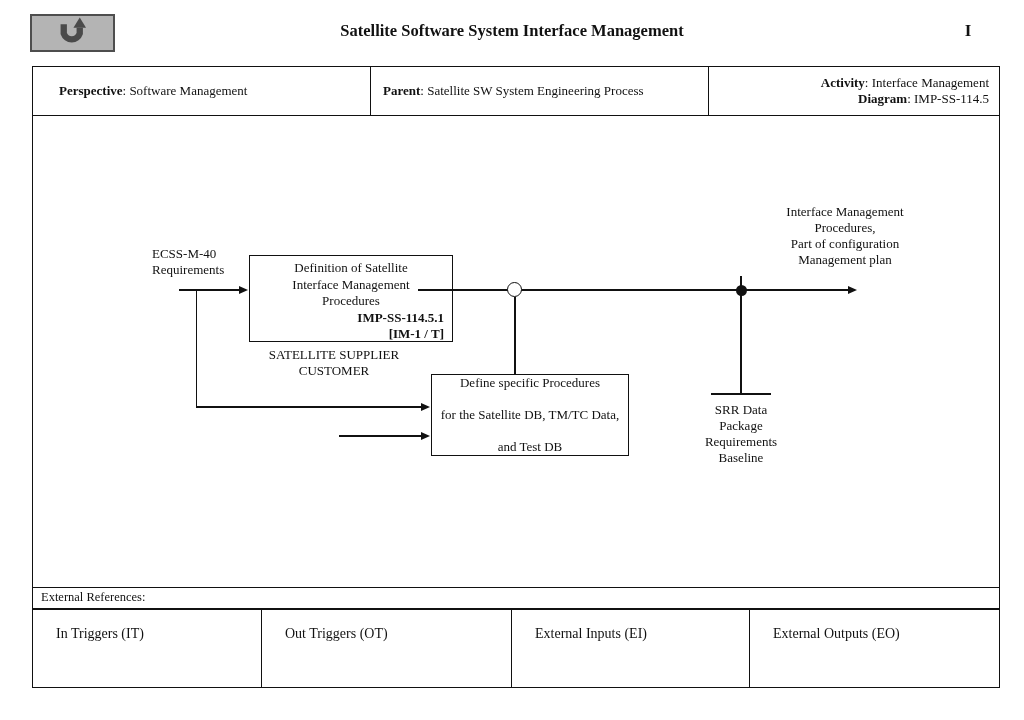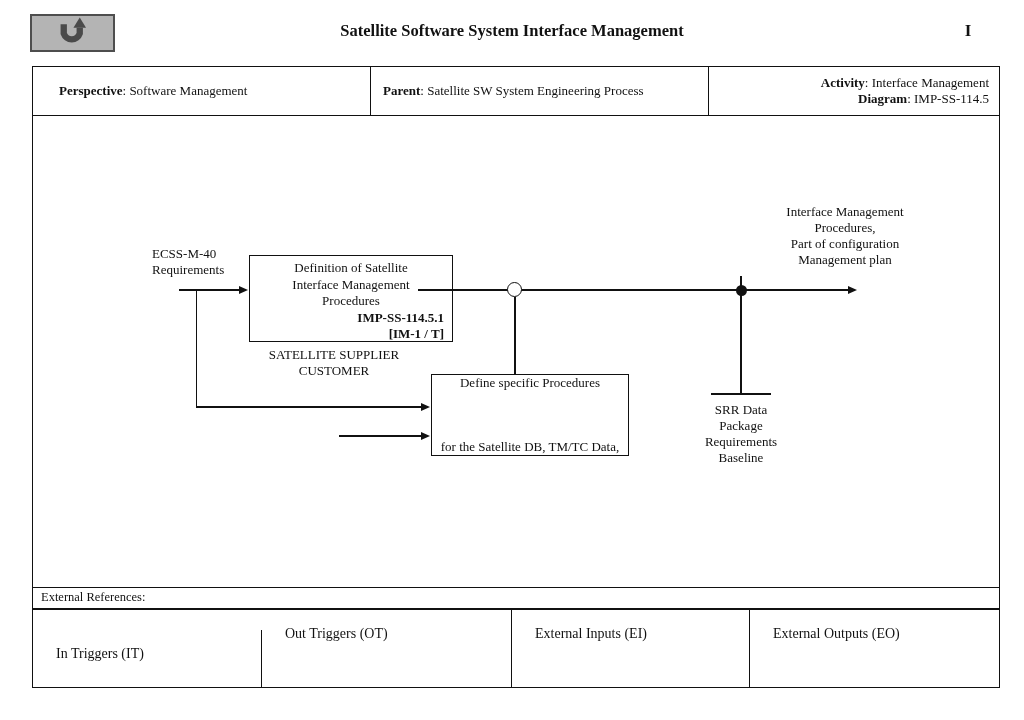--- a/index.html
+++ b/index.html
@@ -40,21 +40,21 @@
   .junction-circle{position:absolute;width:13px;height:13px;border:1.5px solid #111;
                    border-radius:50%;background:#fff;}
   .junction-dot{position:absolute;width:11px;height:11px;background:#111;border-radius:50%;}
 
   
   #ext-ref-row{left:0;right:0;top:520px;height:21px;border-top:1.6px solid #111;
                box-sizing:border-box;font-size:12.5px;padding:2px 0 0 8px;}
   #footer-row{left:0;right:0;top:541px;bottom:0;border-top:2.2px solid #111;
               display:flex;box-sizing:border-box;font-size:14px;}
   .foot-cell{box-sizing:border-box;padding:16px 0 0 23px;}
-  #fc1{width:229px;border-right:1.8px solid #111;margin-top:20px;}
+  #fc1{width:229px;border-right:1.8px solid #111;}
   #fc2{width:250px;border-right:1.8px solid #111;}
   #fc3{width:238px;border-right:1.8px solid #111;}
   #fc4{flex:1;font-family:Liberation Serif, serif;}
 </style>
 </head>
 <body>
 
 <div class="abs" id="back-btn">
   <span>
     <svg width="46" height="32" viewBox="0 0 52 38">
@@ -108,20 +108,21 @@
 
     <div class="line h" style="left:385px;top:173.2px;width:431px;"></div>
     <div class="ah-r" style="left:815px;top:169.5px;"></div>
 
     <div class="line v" style="left:481.3px;top:181px;height:77px;"></div>
     <div class="junction-circle" style="left:474px;top:166px;"></div>
 
     <div class="node-box" style="left:398px;top:258px;width:198px;height:82px;display:flex;flex-direction:column;justify-content:space-between;">
       <div class="center">Define specific Procedures</div>
       <div class="center">for the Satellite DB, TM/TC Data,</div>
+      <div class="center">and Test DB</div>
     </div>
 
 
     <div class="line v" style="left:707.3px;top:160px;height:118px;"></div>
     <div class="junction-dot" style="left:702.5px;top:168.5px;"></div>
     <div class="line h" style="left:678px;top:277.3px;width:60px;"></div>
     <div class="lbl pre center" style="left:658px;top:286px;width:100px;">SRR Data
 Package
 Requirements
 Baseline</div>

